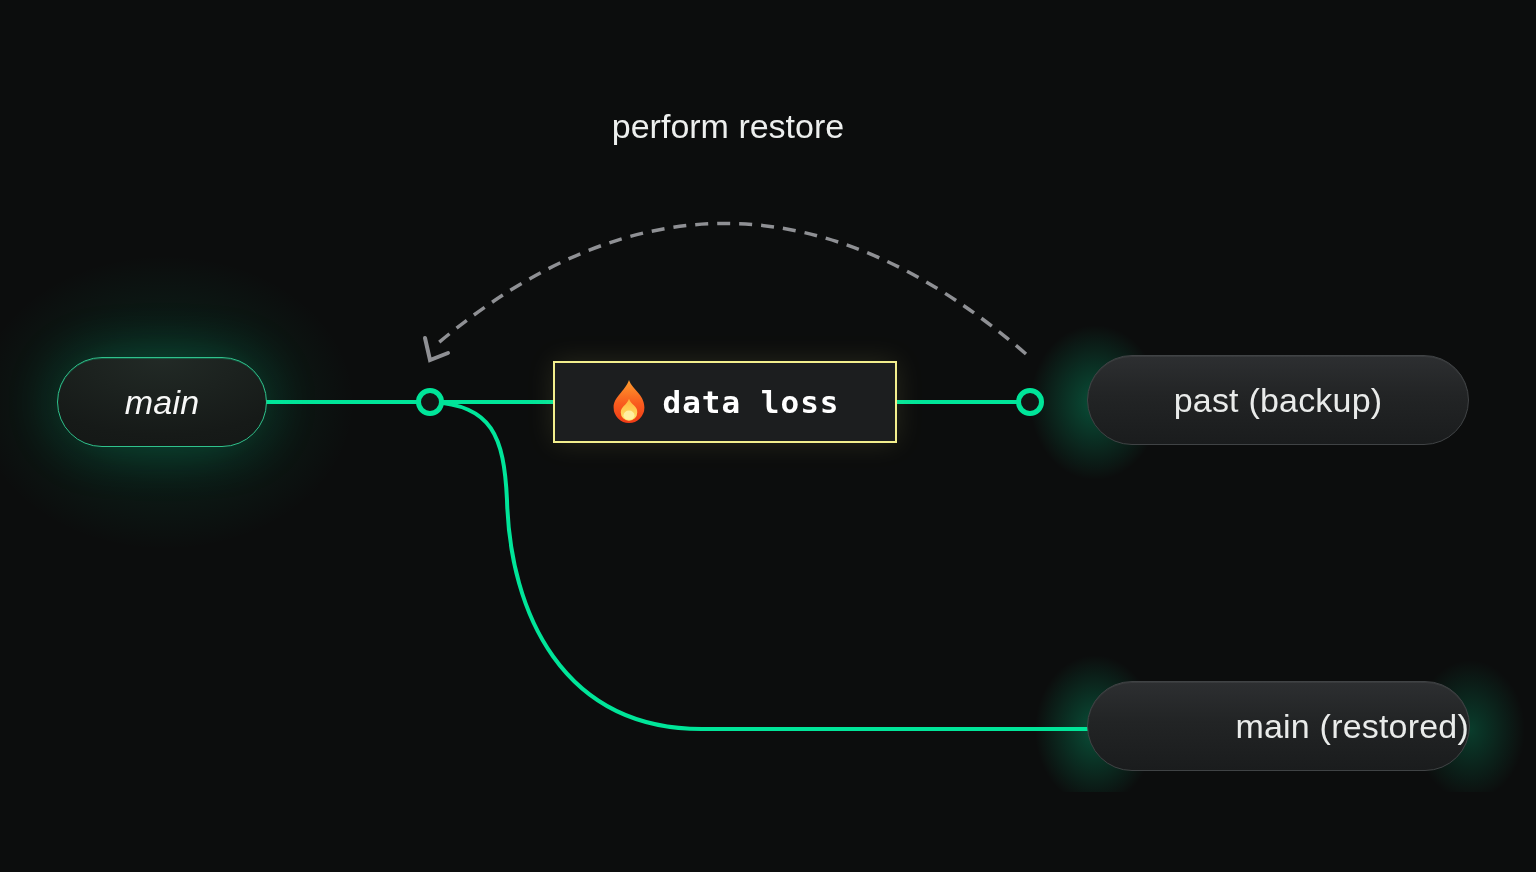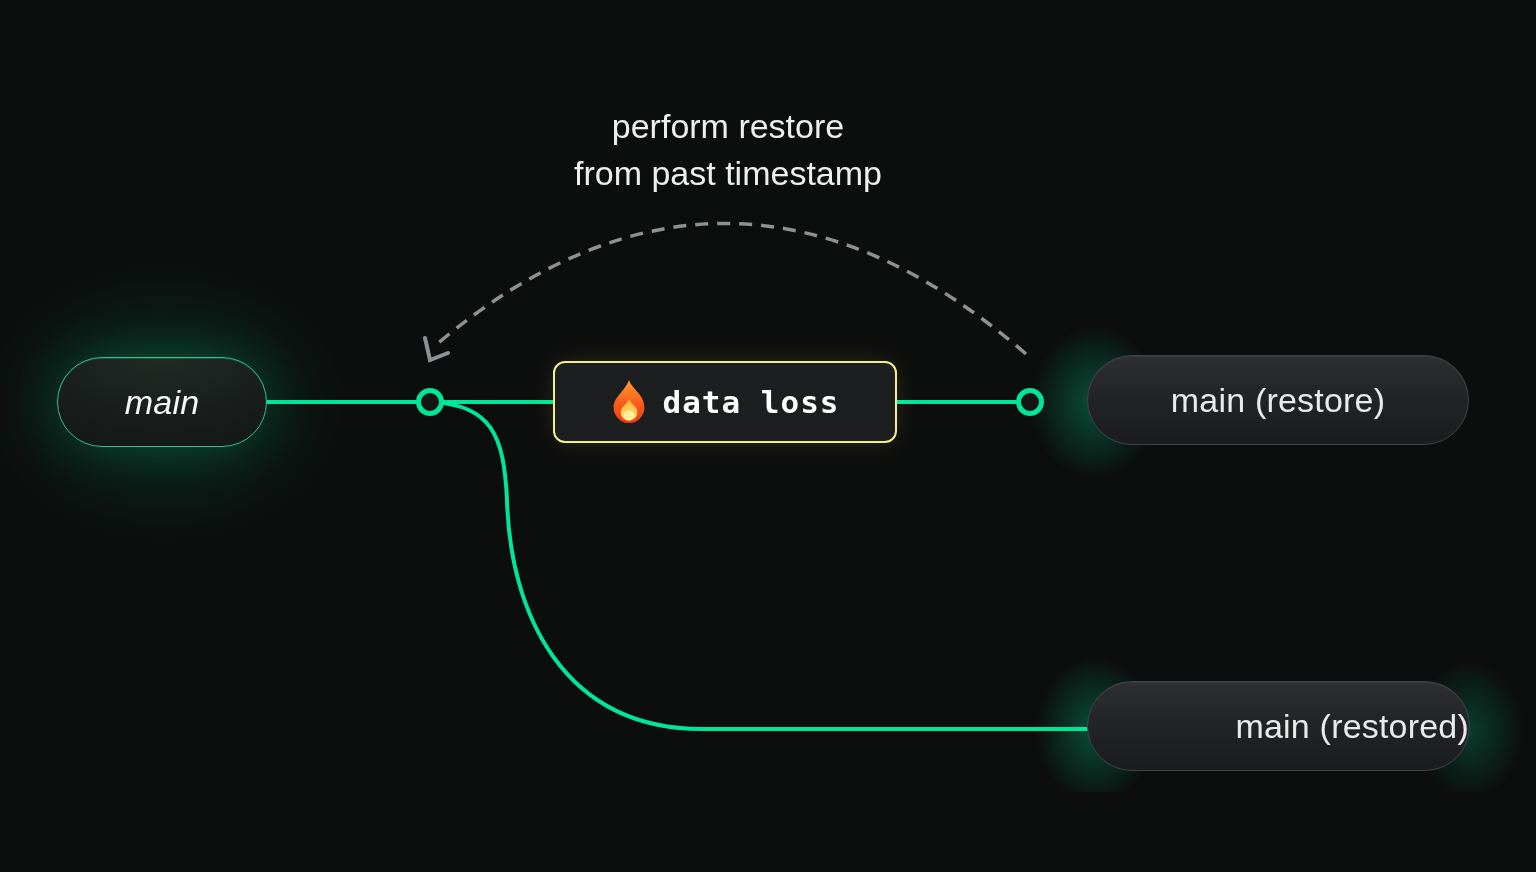--- a/index.html
+++ b/index.html
@@ -73,21 +73,21 @@
   .pill-backup   { left: 1087px; top: 355px; width: 382px; height: 90px; }
   .pill-restored { left: 1087px; top: 681px; width: 383px; height: 90px; justify-content: flex-end; }
 
   .event-box {
     position: absolute;
     left: 553px; top: 361px; width: 344px; height: 82px;
     z-index: 3;
     box-sizing: border-box;
     background: #1c1e1f;
     border: 2px solid #f2ee8d;
-    border-radius: 12px;
+    border-radius: 0;
     box-shadow: 0 0 28px rgba(240,235,130,0.12);
     display: flex;
     align-items: center;
     justify-content: center;
     gap: 16px;
     color: #ffffff;
     font-family: "DejaVu Sans Mono", monospace;
     font-weight: bold;
     font-size: 31px;
     letter-spacing: 1px;
@@ -124,29 +124,28 @@
     <path d="M 1026 354 Q 730 98 437 344" fill="none" stroke-width="3.5" stroke-dasharray="13 9" stroke="#8f9094"></path>
 
     <path d="M 425 338 L 430 360 L 448 353" fill="none" stroke-width="4" stroke-linecap="round" stroke-linejoin="miter" stroke="#8f9094"></path>
 
     <circle cx="430" cy="402" r="11.5" fill="#121514" stroke-width="5" stroke="#00e599"></circle>
     <circle cx="1030" cy="402" r="11.5" fill="#121514" stroke-width="5" stroke="#00e599"></circle>
   </svg>
 
   <div class="annotation">
     <div>perform restore</div>
-    <div>from past timestamp</div>
   </div>
 
   <div class="pill pill-main">
     <span>main</span>
   </div>
 
   <div class="pill pill-gray pill-backup">
-    <span>main (restore)</span>
+    <span>past (backup)</span>
   </div>
 
   <div class="pill pill-gray pill-restored">
     <span>main (restored)</span>
   </div>
 
   <div class="event-box">
     <svg class="flame" viewBox="0 0 32 40" aria-label="🔥">
       <defs>
         <linearGradient id="flameOuter" x1="0" y1="0" x2="0" y2="1">

